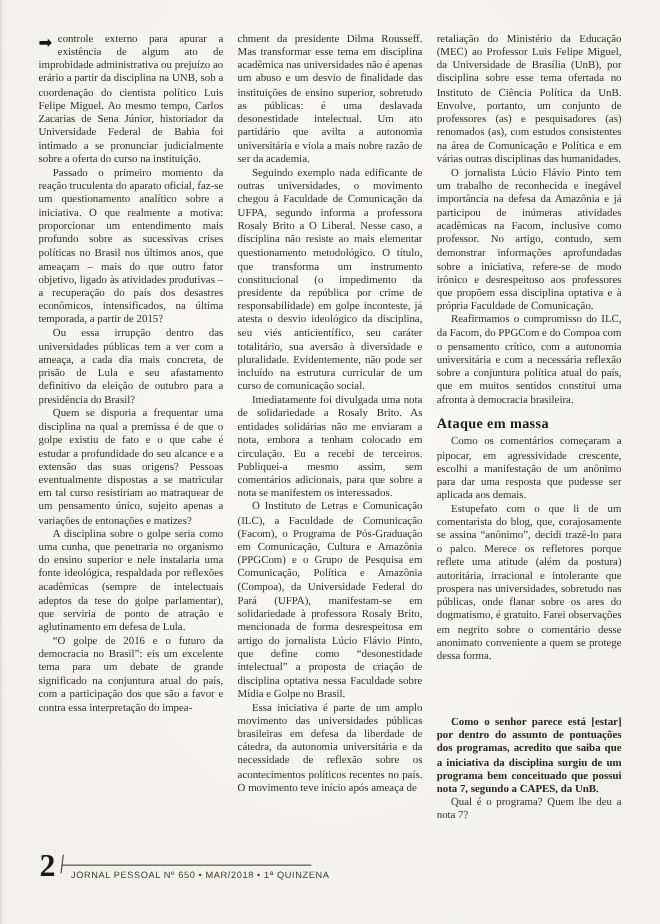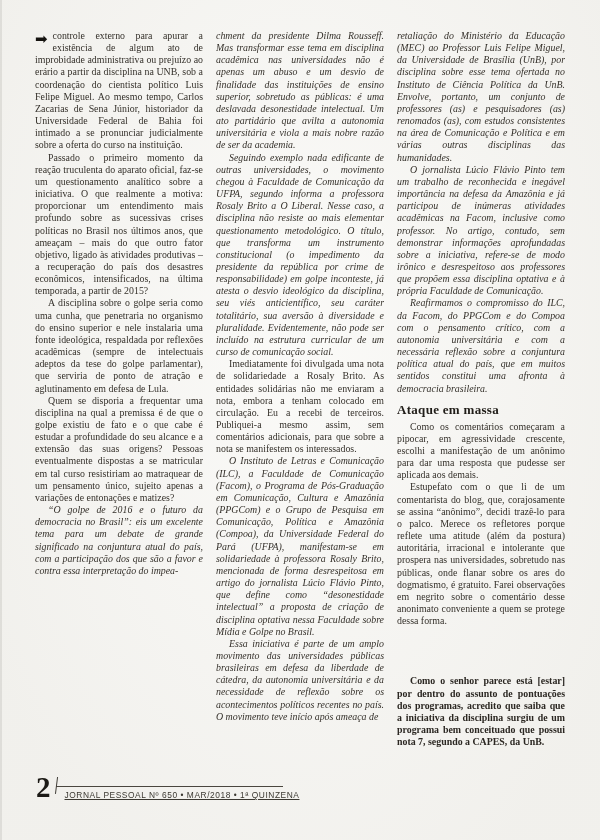--- a/index.html
+++ b/index.html
@@ -24,21 +24,21 @@
   }
   .col{
     flex:1 1 0;overflow:hidden;
     font-size:9.9px;line-height:12.15px;
     color:#34302a;
     text-align:justify;
     hyphens:auto;-webkit-hyphens:auto;
   }
   .para{margin:0;}
   .para.indent{text-indent:13px;}
-  .para.italic{font-style:italic;}
+  .para.italic{}
   .para.bold{font-weight:700;color:#2b2722;margin-top:48px;}
   h2.para{
     font-size:13px;line-height:15px;font-weight:700;color:#201d18;
     margin:7px 0 4px 0;text-align:left;letter-spacing:0.3px;text-indent:0;
   }
   .jump-arrow{
     float:left;
     font-family:"DejaVu Sans", sans-serif;
     font-size:15px;line-height:13px;
     color:#15130f;
@@ -56,51 +56,53 @@
   .footer-tick{
     position:absolute;left:0;top:3px;width:1.2px;height:17px;
     background:#403d37;transform:rotate(7deg);
   }
   .footer-text{
     border-top:1.2px solid #4a463f;
     width:218px;
     padding:3px 0 0 9px;
     font-family:"Liberation Sans", sans-serif;
     font-size:8.4px;line-height:10px;letter-spacing:0.55px;
-    color:#3b3831;white-space:nowrap;text-decoration:underline;
+    color:#3b3831;white-space:nowrap;
   }
 </style>
 </head>
 <body>
 
 <div class="page">
 
   <div class="columns">
     <div class="col">
         <p class="para roman"><span class="jump-arrow">➡</span>controle externo para apurar a existência de algum ato de improbidade administrativa ou prejuízo ao erário a partir da disciplina na UNB, sob a coordenação do cientista político Luis Felipe Miguel. Ao mesmo tempo, Carlos Zacarias de Sena Júnior, historiador da Universidade Federal de Bahia foi intimado a se pronunciar judicialmente sobre a oferta do curso na instituição.</p>
         <p class="para roman indent">Passado o primeiro momento da reação truculenta do aparato oficial, faz-se um questionamento analítico sobre a iniciativa. O que realmente a motiva: proporcionar um entendimento mais profundo sobre as sucessivas crises políticas no Brasil nos últimos anos, que ameaçam – mais do que outro fator objetivo, ligado às atividades produtivas – a recuperação do país dos desastres econômicos, intensificados, na última temporada, a partir de 2015?</p>
+        <p class="para roman indent">Ou essa irrupção dentro das universidades públicas tem a ver com a ameaça, a cada dia mais concreta, de prisão de Lula e seu afastamento definitivo da eleição de outubro para a presidência do Brasil?</p>
+        <p class="para roman indent">Quem se disporia a frequentar uma disciplina na qual a premissa é de que o golpe existiu de fato e o que cabe é estudar a profundidade do seu alcance e a extensão das suas origens? Pessoas eventualmente dispostas a se matricular em tal curso resistiriam ao matraquear de um pensamento único, sujeito apenas a variações de entonações e matizes?</p>
         <p class="para roman indent">A disciplina sobre o golpe seria como uma cunha, que penetraria no organismo do ensino superior e nele instalaria uma fonte ideológica, respaldada por reflexões acadêmicas (sempre de intelectuais adeptos da tese do golpe parlamentar), que serviria de ponto de atração e aglutinamento em defesa de Lula.</p>
-        <p class="para roman indent">Quem se disporia a frequentar uma disciplina na qual a premissa é de que o golpe existiu de fato e o que cabe é estudar a profundidade do seu alcance e a extensão das suas origens? Pessoas eventualmente dispostas a se matricular em tal curso resistiriam ao matraquear de um pensamento único, sujeito apenas a variações de entonações e matizes?</p>
         <p class="para italic indent">“O golpe de 2016 e o futuro da democracia no Brasil”: eis um excelente tema para um debate de grande significado na conjuntura atual do país, com a participação dos que são a favor e contra essa interpretação do impea-</p>
       </div>
     <div class="col">
         <p class="para italic">chment da presidente Dilma Rousseff. Mas transformar esse tema em disciplina acadêmica nas universidades não é apenas um abuso e um desvio de finalidade das instituições de ensino superior, sobretudo as públicas: é uma deslavada desonestidade intelectual. Um ato partidário que avilta a autonomia universitária e viola a mais nobre razão de ser da academia.</p>
         <p class="para italic indent">Seguindo exemplo nada edificante de outras universidades, o movimento chegou à Faculdade de Comunicação da UFPA, segundo informa a professora Rosaly Brito a O Liberal. Nesse caso, a disciplina não resiste ao mais elementar questionamento metodológico. O título, que transforma um instrumento constitucional (o impedimento da presidente da república por crime de responsabilidade) em golpe inconteste, já atesta o desvio ideológico da disciplina, seu viés anticientífico, seu caráter totalitário, sua aversão à diversidade e pluralidade. Evidentemente, não pode ser incluído na estrutura curricular de um curso de comunicação social.</p>
         <p class="para roman indent">Imediatamente foi divulgada uma nota de solidariedade a Rosaly Brito. As entidades solidárias não me enviaram a nota, embora a tenham colocado em circulação. Eu a recebi de terceiros. Publiquei-a mesmo assim, sem comentários adicionais, para que sobre a nota se manifestem os interessados.</p>
         <p class="para italic indent">O Instituto de Letras e Comunicação (ILC), a Faculdade de Comunicação (Facom), o Programa de Pós-Graduação em Comunicação, Cultura e Amazônia (PPGCom) e o Grupo de Pesquisa em Comunicação, Política e Amazônia (Compoa), da Universidade Federal do Pará (UFPA), manifestam-se em solidariedade à professora Rosaly Brito, mencionada de forma desrespeitosa em artigo do jornalista Lúcio Flávio Pinto, que define como “desonestidade intelectual” a proposta de criação de disciplina optativa nessa Faculdade sobre Mídia e Golpe no Brasil.</p>
         <p class="para italic indent">Essa iniciativa é parte de um amplo movimento das universidades públicas brasileiras em defesa da liberdade de cátedra, da autonomia universitária e da necessidade de reflexão sobre os acontecimentos políticos recentes no país. O movimento teve início após ameaça de</p>
       </div>
     <div class="col">
         <p class="para italic">retaliação do Ministério da Educação (MEC) ao Professor Luis Felipe Miguel, da Universidade de Brasília (UnB), por disciplina sobre esse tema ofertada no Instituto de Ciência Política da UnB. Envolve, portanto, um conjunto de professores (as) e pesquisadores (as) renomados (as), com estudos consistentes na área de Comunicação e Política e em várias outras disciplinas das humanidades.</p>
         <p class="para italic indent">O jornalista Lúcio Flávio Pinto tem um trabalho de reconhecida e inegável importância na defesa da Amazônia e já participou de inúmeras atividades acadêmicas na Facom, inclusive como professor. No artigo, contudo, sem demonstrar informações aprofundadas sobre a iniciativa, refere-se de modo irônico e desrespeitoso aos professores que propõem essa disciplina optativa e à própria Faculdade de Comunicação.</p>
         <p class="para italic indent">Reafirmamos o compromisso do ILC, da Facom, do PPGCom e do Compoa com o pensamento crítico, com a autonomia universitária e com a necessária reflexão sobre a conjuntura política atual do país, que em muitos sentidos constitui uma afronta à democracia brasileira.</p>
         <h2 class="para heading">Ataque em massa</h2>
         <p class="para roman indent">Como os comentários começaram a pipocar, em agressividade crescente, escolhi a manifestação de um anônimo para dar uma resposta que pudesse ser aplicada aos demais.</p>
         <p class="para roman indent">Estupefato com o que li de um comentarista do blog, que, corajosamente se assina “anônimo”, decidi trazê-lo para o palco. Merece os refletores porque reflete uma atitude (além da postura) autoritária, irracional e intolerante que prospera nas universidades, sobretudo nas públicas, onde flanar sobre os ares do dogmatismo, é gratuito. Farei observações em negrito sobre o comentário desse anonimato conveniente a quem se protege dessa forma.</p>
         <p class="para bold indent">Como o senhor parece está [estar] por dentro do assunto de pontuações dos programas, acredito que saiba que a iniciativa da disciplina surgiu de um programa bem conceituado que possui nota 7, segundo a CAPES, da UnB.</p>
+        <p class="para roman indent">Qual é o programa? Quem lhe deu a nota 7?</p>
       </div>
   </div>
 
   <div class="footer">
     <div class="page-num">2</div>
     <div class="footer-right">
       <div class="footer-tick"></div>
       <div class="footer-text">JORNAL PESSOAL Nº 650 • MAR/2018 • 1ª QUINZENA</div>
     </div>
   </div>

